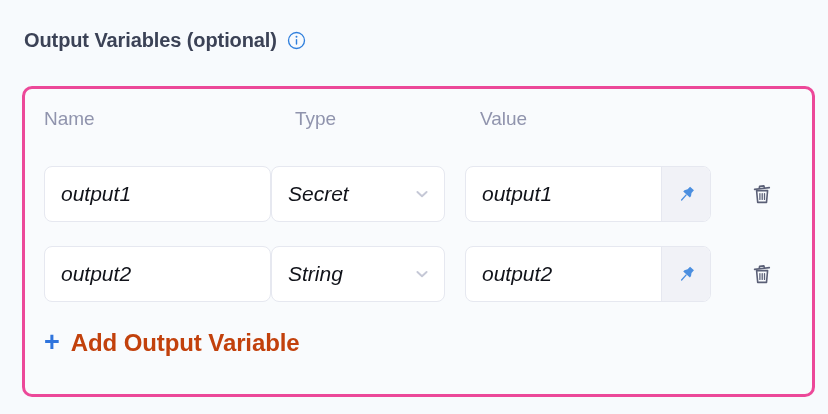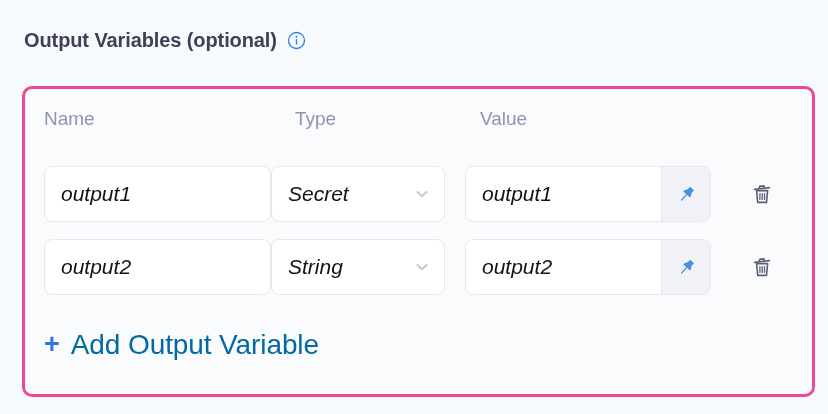--- a/index.html
+++ b/index.html
@@ -85,21 +85,21 @@
   
   .row {
     position: absolute;
     left: 19px;
     height: 56px;
     display: flex;
     align-items: center;
     font-style: italic;
   }
   .row.r0 { top: 77px; }
-  .row.r1 { top: 150px; }
+  .row.r1 { top: 157px; }
 
   .field {
     box-sizing: border-box;
     height: 56px;
     background: #ffffff;
     border: 1px solid #e6e8f0;
     border-radius: 8px;
     display: flex;
     align-items: center;
     font-size: 21px;
@@ -184,23 +184,23 @@
     user-select: none;
   }
   .add-plus {
     font-size: 27px;
     line-height: 1;
     color: #2f74dd;
     font-weight: 700;
     margin-top: -2px;
   }
   .add-text {
-    font-size: 28px;
-    font-weight: 400;
-    color: #0369a1;
+    font-size: 24px;
+    font-weight: 700;
+    color: #c2410c;
     letter-spacing: -0.1px;
     white-space: nowrap;
   }
 </style>
 </head>
 <body>
 
 <div class="section">
 
   <div class="section-header">

